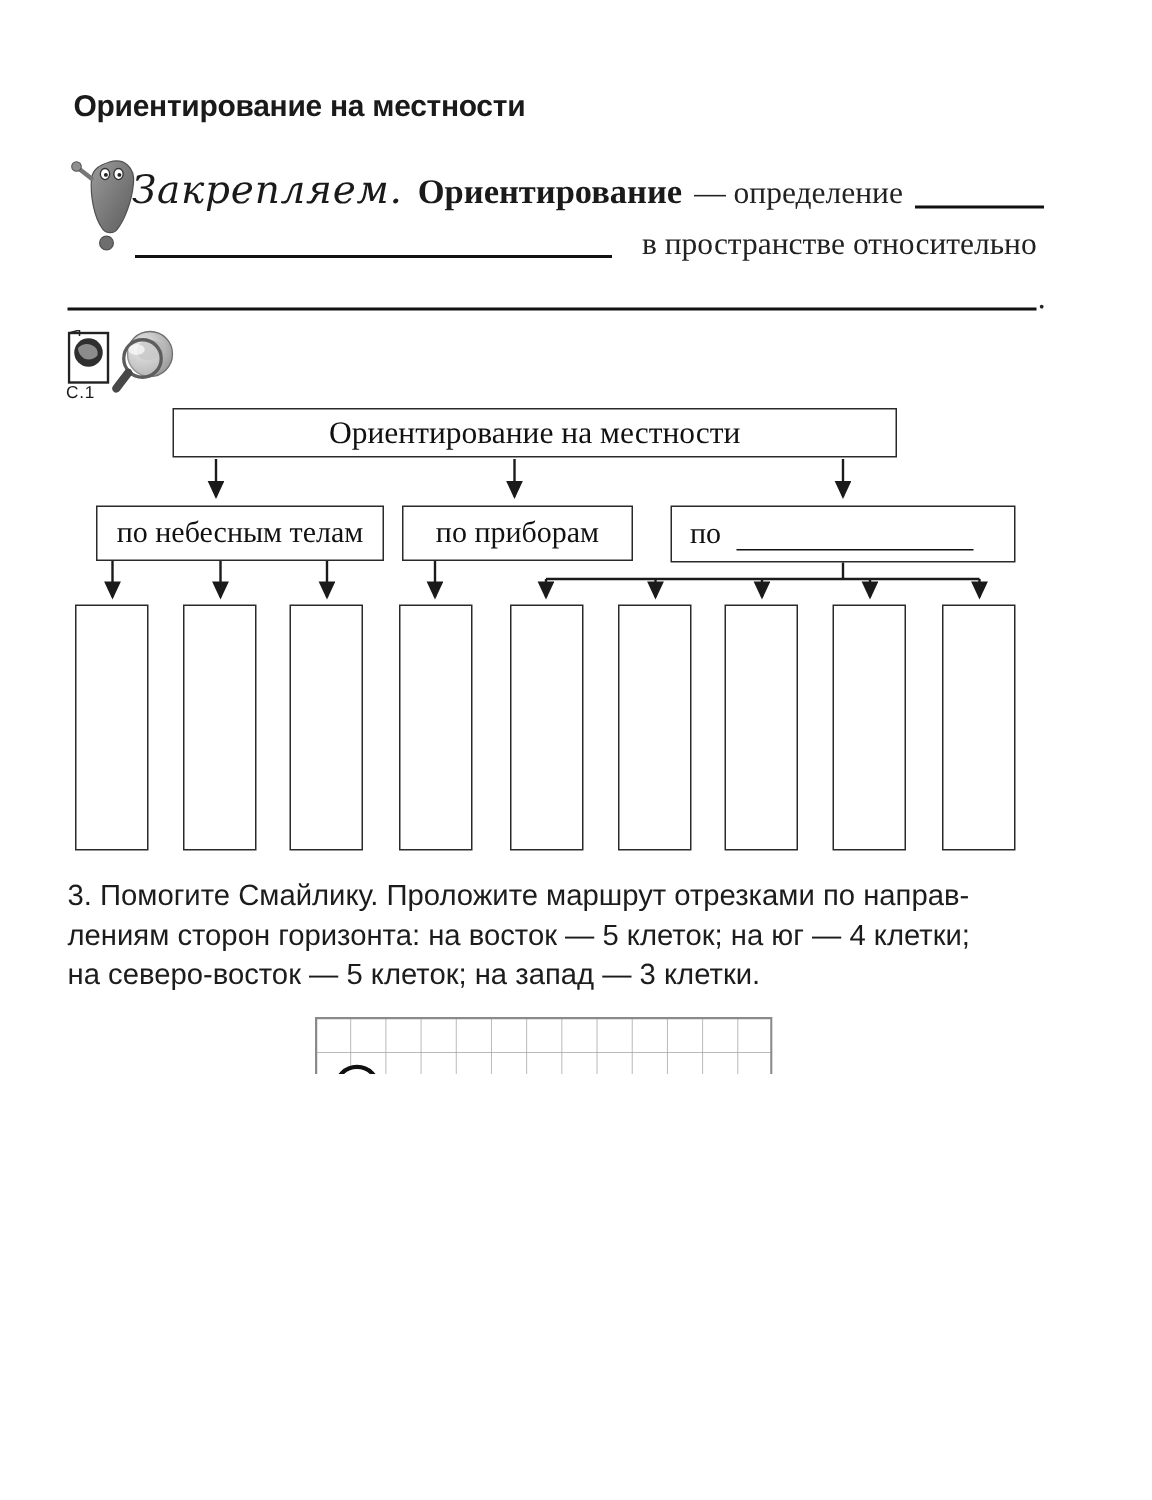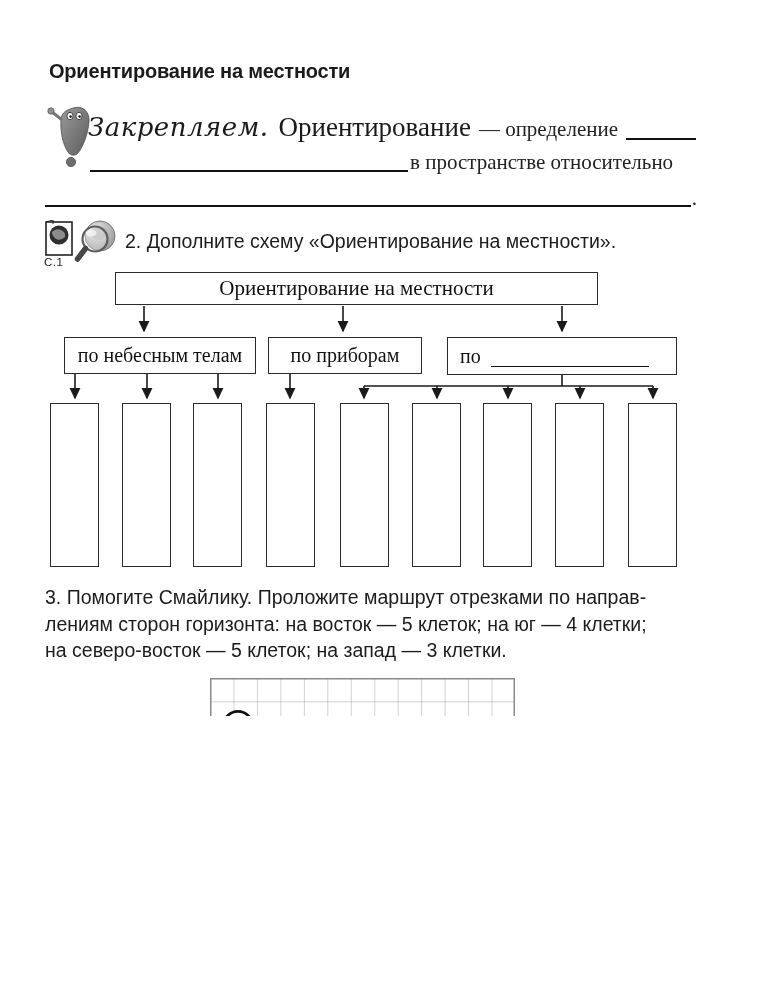--- a/index.html
+++ b/index.html
@@ -5,28 +5,28 @@
   html,body{margin:0;padding:0;background:#ffffff;}
   .page{position:relative;width:768px;height:716px;background:#ffffff;overflow:hidden;
         font-family:"Liberation Sans",sans-serif;color:#1a1a1a;}
   .abs{position:absolute;}
 
   .doc-title{left:49px;top:60px;font-size:20px;font-weight:700;letter-spacing:-0.2px;}
 
   
   .intro-line1{left:88px;top:112px;width:608px;display:flex;align-items:baseline;justify-content:center;}
   .lead-script{font-family:"DejaVu Serif",serif;font-style:italic;font-size:26px;letter-spacing:0.5px;}
-  .term-bold{font-family:"Liberation Serif",serif;font-weight:400;font-size:27px;margin-left:10px;}
+  .term-bold{font-family:"Liberation Serif",serif;font-weight:700;font-size:23px;margin-left:10px;}
   .serif-txt{font-family:"Liberation Serif",serif;font-size:21px;color:#222;}
   .intro-line1 .serif-txt{margin-left:8px;}
   .blank{border-bottom:2px solid #111;height:1px;align-self:flex-end;margin-bottom:3px;}
   .intro-line1 .blank{flex:1;margin-left:8px;}
   .intro-line2{left:90px;top:150px;width:608px;display:flex;align-items:baseline;}
   .intro-line2 .blank{flex:0 0 318px;}
-  .intro-line2 .serif-txt{margin-left:2px;}
+  .intro-line2 .serif-txt{margin-left:20px;}
   .intro-line3{left:45px;top:186px;width:652px;display:flex;align-items:flex-end;}
   .intro-line3 .blank{flex:1;margin-bottom:4px;}
   .intro-line3 .serif-txt{margin-left:1px;}
 
   
   .ref-label{left:44px;top:256px;font-size:11.5px;letter-spacing:0.5px;}
   .task-text{font-size:19.5px;color:#1c1c1c;}
   .task2-text{left:125px;top:230px;}
 
   
@@ -109,21 +109,20 @@
             <stop offset="1" stop-color="#8b8b8b"></stop>
         </radialGradient>
       </defs>
       <circle cx="27" cy="19" r="15" fill="url(#mg)" stroke="#6f6f6f" stroke-width="0.9"></circle>
       <path d="M20 12 Q28 7 36 13 Q38 19 31 22 Q23 25 19 20 Q17 15 20 12 Z" fill="#b5b5b5" opacity="0.8"></path>
       <circle cx="22" cy="22" r="12.5" fill="#ffffff" fill-opacity="0.25" stroke="#5d5d5d" stroke-width="2.2"></circle>
       <ellipse cx="18" cy="16" rx="5.5" ry="3.6" fill="#ffffff" opacity="0.65"></ellipse>
       <line x1="12.5" y1="31.5" x2="4.5" y2="42" stroke="#474747" stroke-width="5.5" stroke-linecap="round"></line>
     </svg>
   </div>
-  <div class="abs task-text task2-text">2. Дополните схему «Ориентирование на местности».</div>
 
   <div class="dbox dbox-root">Ориентирование на местности</div>
   <div class="dbox dbox-b1">по небесным телам</div>
   <div class="dbox dbox-b2">по приборам</div>
   <div class="dbox dbox-b3">
     <span>по</span>
     <span class="blank"></span>
   </div>
 
   <div class="ebox" style="left:50px;"></div>

